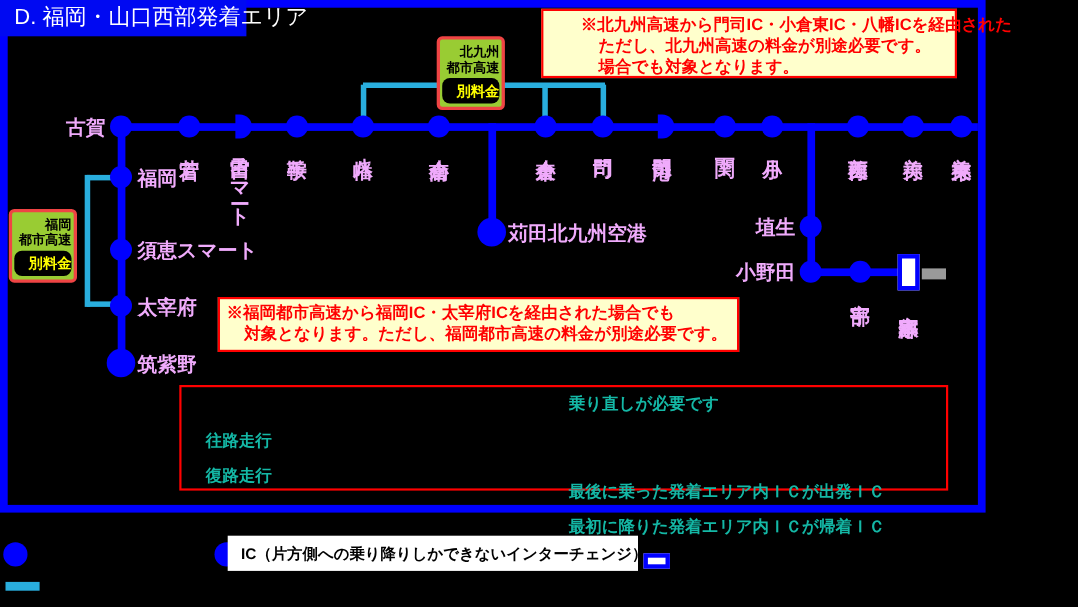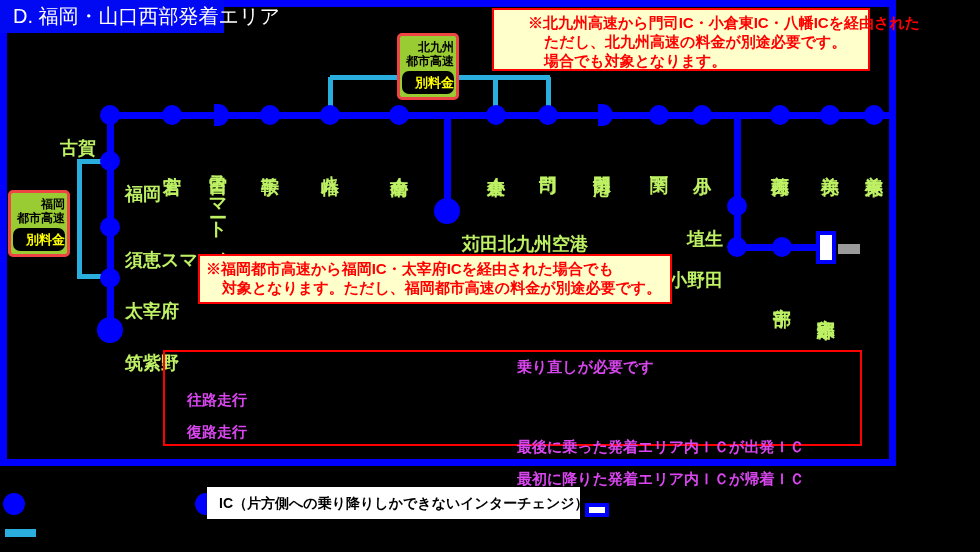--- a/index.html
+++ b/index.html
@@ -10,34 +10,34 @@
   .titlebar{left:0;top:0;width:224px;height:33px;background:#0009F2;color:#FFF;font-weight:normal;
             font-size:20px;line-height:33px;padding-left:13px;box-sizing:border-box;z-index:8;white-space:nowrap;}
   .mline{position:absolute;}
   .mline.blue{background:#0000FF;z-index:3;}
   .mline.cyan{background:#29AEDE;z-index:2;}
   .node{position:absolute;background:#0000FF;z-index:4;}
   .node.circle{width:20px;height:20px;border-radius:50%;}
   .node.big{width:26px;height:26px;border-radius:50%;}
   .node.half{width:15px;height:22px;border-radius:0 11px 11px 0;}
   .node.tollgate{width:20px;height:33px;background:#FFF;border:4px solid #0000FF;box-sizing:border-box;}
-  .st-label{position:absolute;color:#bef264;font-weight:bold;font-size:18px;white-space:nowrap;z-index:5;margin-top:32px;}
+  .st-label{position:absolute;color:#f0abfc;font-weight:bold;font-size:18px;white-space:nowrap;z-index:5;}
   .st-label.v{writing-mode:vertical-rl;text-orientation:upright;line-height:21px;letter-spacing:1px;}
   .arrow-bar{position:absolute;background:#9A9A9A;z-index:4;}
   .expbox{position:absolute;width:62px;background:#99CC33;border:3px solid #ef4444;border-radius:5px;
           text-align:right;font-weight:bold;color:#000;font-size:12px;line-height:14px;
           padding:4px 2px 3px 2px;box-sizing:border-box;z-index:6;}
   .feebox{background:#000000;color:#FFFF00;border-radius:7px;font-size:13px;line-height:23px;margin-top:3px;
           font-weight:bold;}
   .note{position:absolute;background:#FFFFCC;border:2px solid #FF0000;color:#FF0000;font-weight:bold;
         font-size:15px;line-height:19px;padding:3px 6px;box-sizing:border-box;white-space:nowrap;z-index:7;}
   .indent{padding-left:16px;}
   .rulebox{position:absolute;left:163px;top:350px;width:699px;height:96px;border:2px solid #FF0000;
            box-sizing:border-box;z-index:7;}
-  .rb{position:absolute;color:#d946ef;font-weight:bold;font-size:15px;white-space:nowrap;}
+  .rb{position:absolute;color:#14b8a6;font-weight:bold;font-size:15px;white-space:nowrap;}
   .rb-head{left:352px;top:6px;}
   .rb-label{left:22px;}
   .rb-text{left:352px;margin-top:47px;}
   .r1{top:39px;}
   .r2{top:71px;}
   .lg-circle{left:3px;top:493px;width:22px;height:22px;border-radius:50%;background:#0000FF;z-index:2;}
   .lg-half{left:195px;top:493px;width:22px;height:22px;border-radius:50%;background:#0000FF;z-index:2;}
   .lg-box{left:207px;top:487px;width:373px;height:32px;background:#FFF;color:#000;font-weight:bold;
           font-size:14px;line-height:32px;padding-left:12px;box-sizing:border-box;white-space:nowrap;z-index:3;}
   .lg-rect{left:585px;top:503px;width:24px;height:14px;background:#FFF;border:4px solid #0000FF;
@@ -126,21 +126,21 @@
     <div>都市高速</div>
     <div class="feebox">別料金</div>
   </div>
 
   <div class="note" style="left:492px;top:8px;width:378px;height:63px;padding-left:34px;">
     <div>※北九州高速から門司IC・小倉東IC・八幡ICを経由された</div>
     <div class="indent">ただし、北九州高速の料金が別途必要です。</div>
     <div class="indent">場合でも対象となります。</div>
   </div>
 
-  <div class="note" style="left:198px;top:254px;width:474px;height:50px;">
+  <div class="note" style="left:198px;top:270px;width:474px;height:50px;">
     <div>※福岡都市高速から福岡IC・太宰府ICを経由された場合でも</div>
     <div class="indent">対象となります。ただし、福岡都市高速の料金が別途必要です。</div>
   </div>
 
   <div class="rulebox">
     <div class="rb rb-head">乗り直しが必要です</div>
     <div class="rb rb-label r1">往路走行</div>
     <div class="rb rb-text r1">最後に乗った発着エリア内ＩＣが出発ＩＣ</div>
     <div class="rb rb-label r2">復路走行</div>
     <div class="rb rb-text r2">最初に降りた発着エリア内ＩＣが帰着ＩＣ</div>

